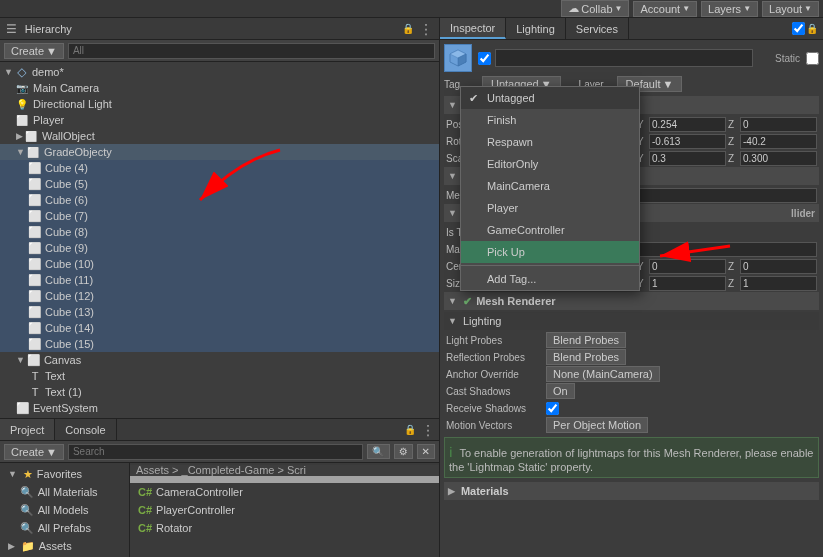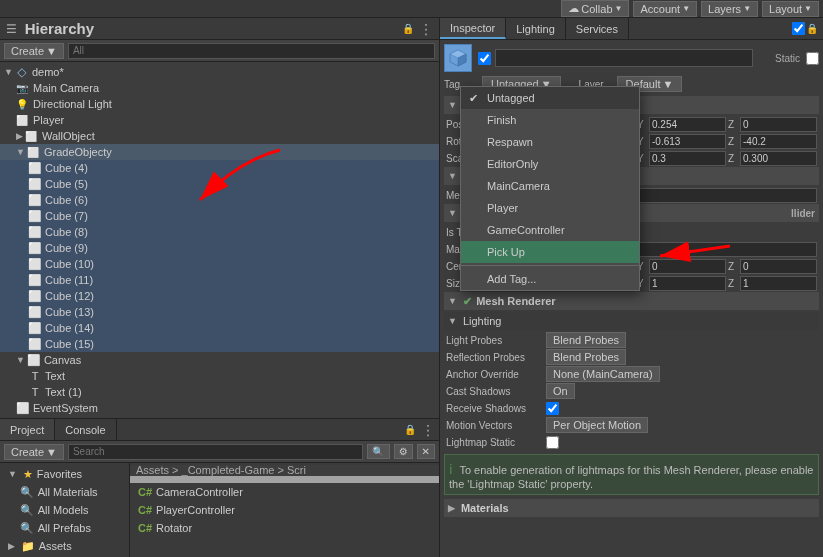--- a/index.html
+++ b/index.html
@@ -55,22 +55,22 @@
       height: 22px;
       background: #3a3a3a;
       border-bottom: 1px solid #222;
       display: flex;
       align-items: center;
       padding: 0 6px;
       gap: 8px;
     }
     .panel-header-title {
       color: #ccc;
-      font-size: 15px;
-      font-weight: bold;
+      font-size: 11px;
+      font-weight: normal;
     }
     .panel-toolbar {
       height: 22px;
       background: #424242;
       border-bottom: 1px solid #222;
       display: flex;
       align-items: center;
       padding: 0 4px;
       gap: 4px;
     }
@@ -806,24 +806,20 @@
       <div class="checkbox-row">
         <span class="checkbox-label">Receive Shadows</span>
         <input type="checkbox" checked="" style="">
       </div>
       <div class="prop-row">
         <span class="prop-label">Motion Vectors</span>
         <button class="blend-btn">
           <span>Per Object Motion</span>
         </button>
       </div>
-      <div class="checkbox-row">
-        <span class="checkbox-label">Lightmap Static</span>
-        <input type="checkbox" style="">
-      </div>
       <div class="info-box">
         <span style="color:#4a8a4a; font-size:14px; margin-right:4px;">ℹ</span>
         <span>To enable generation of lightmaps for this Mesh Renderer, please enable the 'Lightmap Static' property.</span>
       </div>
 
       <div class="materials-section">
         <span class="collapse-arrow">▶</span>
         <span>Materials</span>
       </div>
     </div>

